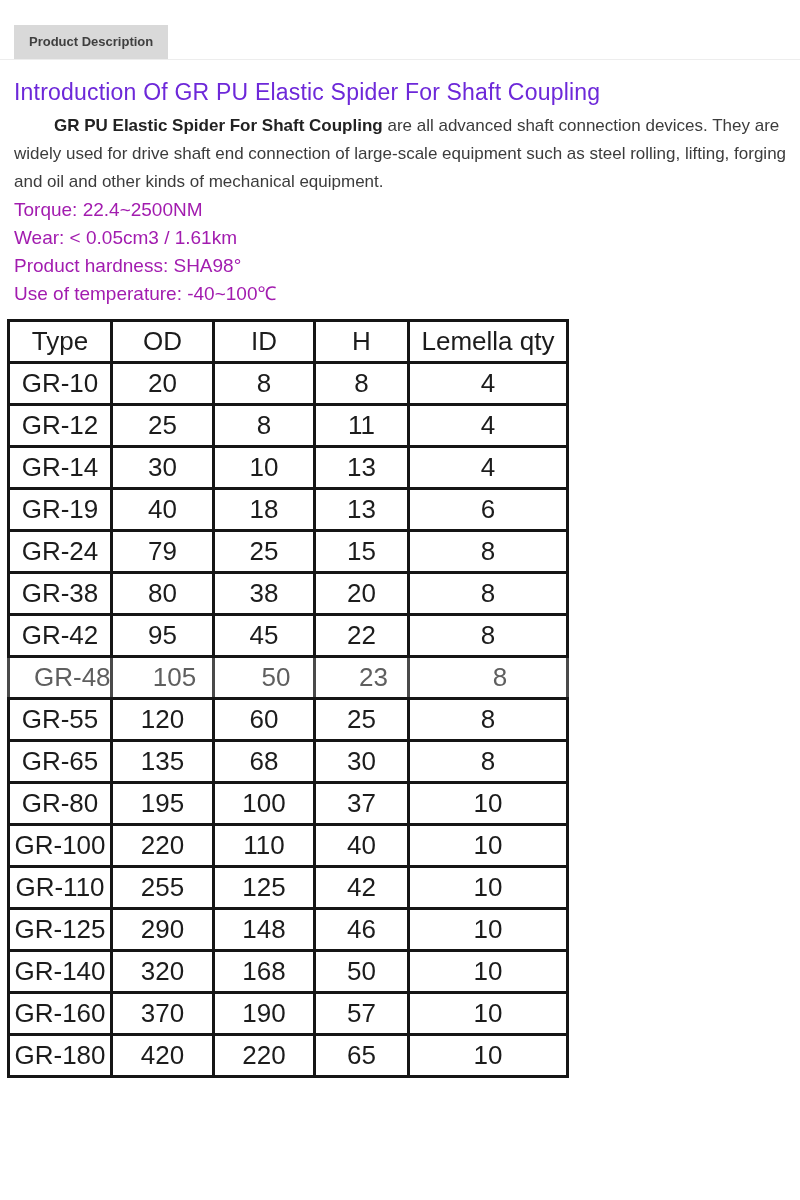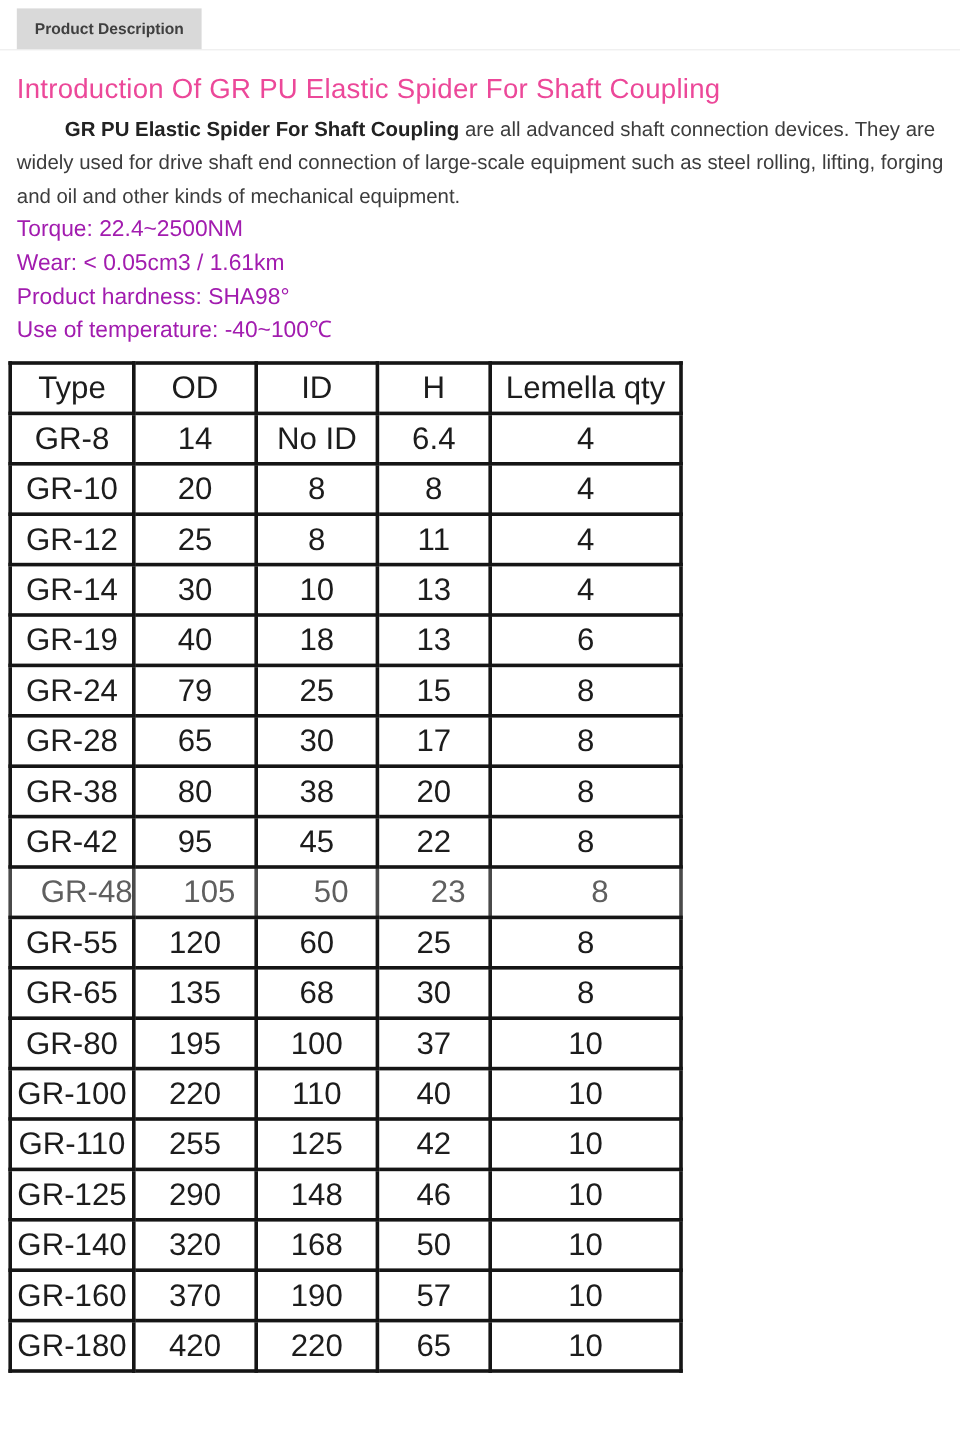--- a/index.html
+++ b/index.html
@@ -8,37 +8,38 @@
     background: #ffffff;
     width: 800px;
     height: 1200px;
     font-family: "Liberation Sans", sans-serif;
     overflow: hidden;
   }
   
   .tab-bar {
     padding-top: 7px;
     border-bottom: 1px solid #ededed;
+    margin-top: 18px;
   }
   .tab {
     display: inline-block;
     margin-left: 14px;
     background: #d9d9d9;
     color: #3f3f3f;
     font-weight: bold;
     font-size: 13px;
     padding: 9px 15px 10px 15px;
     cursor: pointer;
   }
   
   .page-heading {
     margin: 19px 14px 6px 14px;
     font-size: 23px;
     font-weight: 500;
-    color: #ec4899;
+    color: #6d28d9;
     letter-spacing: 0.2px;
   }
   
   .intro-para {
     margin: 0 12px 0 14px;
     font-size: 17px;
     line-height: 28px;
     color: #3c3c3c;
     text-indent: 40px;
   }
@@ -120,27 +121,20 @@
     <tr>
         <th>Type</th>
         <th>OD</th>
         <th>ID</th>
         <th>H</th>
         <th>Lemella qty</th>
       </tr>
   </thead>
   <tbody>
       <tr>
-        <td>GR-8</td>
-        <td>14</td>
-        <td>No ID</td>
-        <td>6.4</td>
-        <td>4</td>
-      </tr>
-      <tr>
         <td>GR-10</td>
         <td>20</td>
         <td>8</td>
         <td>8</td>
         <td>4</td>
       </tr>
       <tr>
         <td>GR-12</td>
         <td>25</td>
         <td>8</td>
@@ -162,27 +156,20 @@
         <td>6</td>
       </tr>
       <tr>
         <td>GR-24</td>
         <td>79</td>
         <td>25</td>
         <td>15</td>
         <td>8</td>
       </tr>
       <tr>
-        <td>GR-28</td>
-        <td>65</td>
-        <td>30</td>
-        <td>17</td>
-        <td>8</td>
-      </tr>
-      <tr>
         <td>GR-38</td>
         <td>80</td>
         <td>38</td>
         <td>20</td>
         <td>8</td>
       </tr>
       <tr>
         <td>GR-42</td>
         <td>95</td>
         <td>45</td>

